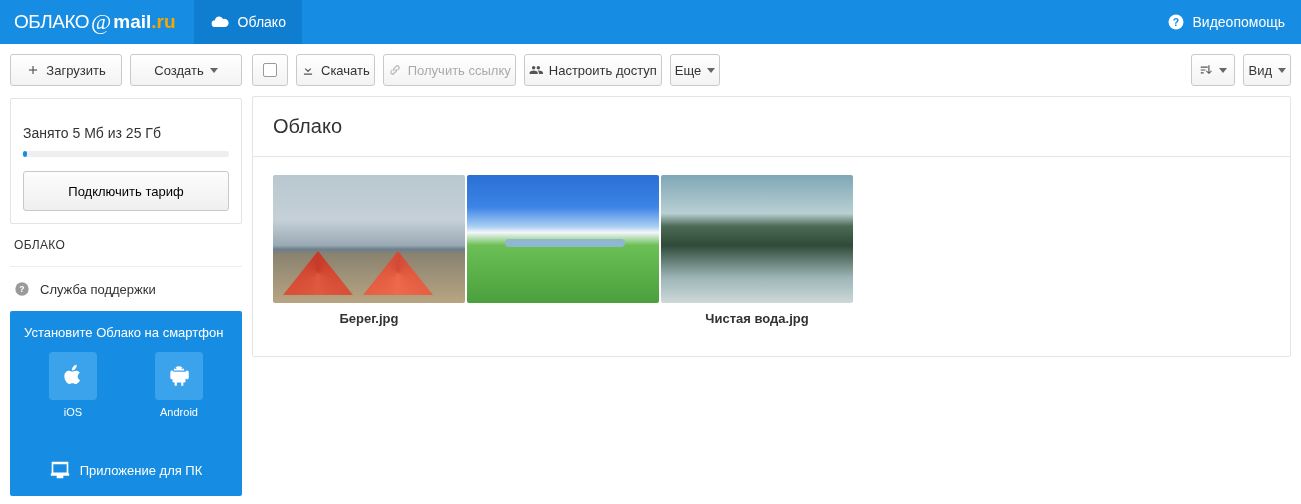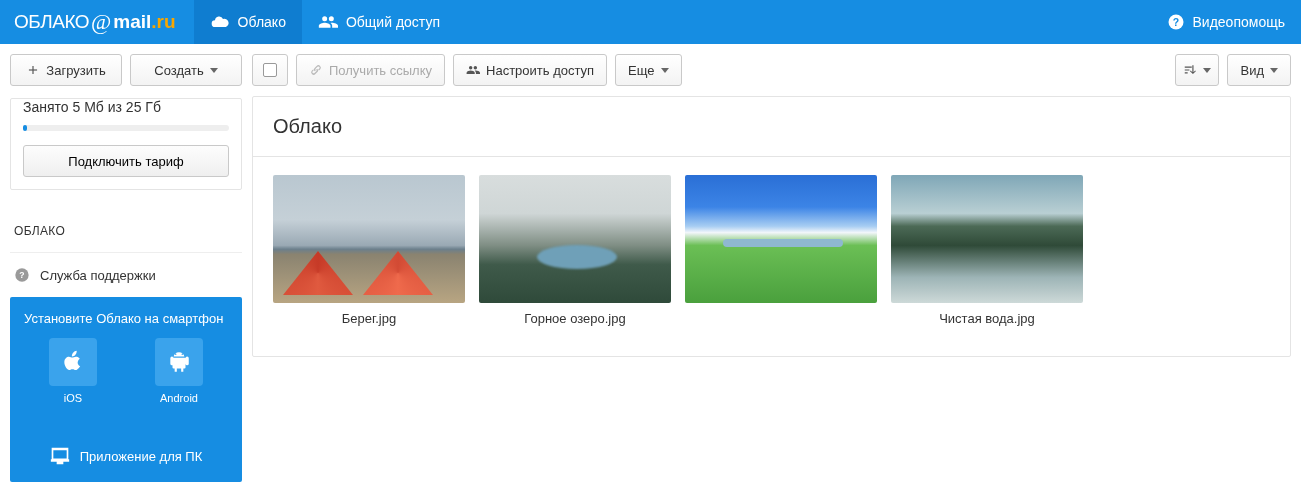--- a/index.html
+++ b/index.html
@@ -17,35 +17,35 @@
   .nav-item svg { fill: #fff; }
   .header-spacer { flex: 1; }
   .help { display: flex; align-items: center; padding: 0 16px; gap: 8px; cursor: pointer; font-size: 14px; }
 
   
   .body { display: flex; align-items: flex-start; }
   .sidebar { width: 252px; padding: 10px; }
   .main { flex: 1; padding: 10px 10px 10px 0; }
 
   
-  .btn { display: inline-flex; align-items: center; gap: 6px; height: 32px; padding: 0 12px; background: linear-gradient(#fff,#f3f3f3); border: 1px solid #c9c9c9; border-radius: 3px; cursor: pointer; font-size: 13px; color: #333; }
+  .btn { display: inline-flex; align-items: center; gap: 6px; height: 32px; padding: 0 4px; background: linear-gradient(#fff,#f3f3f3); border: 1px solid #c9c9c9; border-radius: 3px; cursor: pointer; font-size: 13px; color: #333; }
   .btn.disabled { color: #aaa; cursor: default; }
   .btn .caret { width: 0; height: 0; border-left: 4px solid transparent; border-right: 4px solid transparent; border-top: 5px solid #666; }
   .btn svg.ico { width: 14px; height: 14px; fill: #555; }
   .btn.disabled svg.ico { fill: #bbb; }
   .btn-icon-only { width: 36px; justify-content: center; padding: 0; }
 
   .side-row { display: flex; gap: 8px; margin-bottom: 12px; }
   .side-row .btn { flex: 1; justify-content: center; }
 
-  .storage { border: 1px solid #e4e4e4; border-radius: 2px; padding: 0 12px 12px; margin-bottom: 20px; }
+  .storage { border: 1px solid #e4e4e4; border-radius: 2px; padding: 26px 12px 12px; margin-bottom: 0; }
   .storage-text { font-size: 14px; color: #333; margin-bottom: 10px; }
   .progress { height: 6px; background: #eee; border-radius: 3px; position: relative; margin-bottom: 14px; }
   .progress-fill { position: absolute; left: 0; top: 0; bottom: 0; width: 2%; background: #168de2; border-radius: 3px; }
-  .tariff-btn { width: 100%; height: 32px; background: linear-gradient(#fdfdfd,#efefef); border: 1px solid #c9c9c9; border-radius: 3px; cursor: pointer; font-size: 13px; }
+  .tariff-btn { width: 100%; height: 40px; background: linear-gradient(#fdfdfd,#efefef); border: 1px solid #c9c9c9; border-radius: 3px; cursor: pointer; font-size: 13px; }
 
   .side-section-title { font-size: 12px; color: #333; padding: 14px 4px 14px 4px; border-bottom: 1px solid #eee; letter-spacing: 0.3px; }
   .support { display: flex; align-items: center; gap: 10px; padding: 14px 4px; font-size: 13px; color: #333; cursor: pointer; }
   .support svg { fill: #9a9a9a; width: 16px; height: 16px; }
 
   .promo { background: #168de2; color: #fff; border-radius: 2px; padding: 14px 10px 16px; }
   .promo-title { font-size: 13px; text-align: left; margin-bottom: 12px; padding: 0 4px; }
   .promo-apps { display: flex; gap: 0; justify-content: space-between; margin-bottom: 12px; }
   .promo-app { flex: 1; text-align: center; cursor: pointer; }
   .promo-app-ico { width: 48px; height: 48px; background: #3aa3ec; border-radius: 4px; display: flex; align-items: center; justify-content: center; margin: 0 auto 6px; }
@@ -55,21 +55,21 @@
   .promo-pc svg { fill: #fff; width: 20px; height: 20px; }
 
   
   .toolbar { display: flex; gap: 8px; align-items: center; margin-bottom: 10px; }
   .toolbar .spacer { flex: 1; }
   .checkbox-box { width: 14px; height: 14px; border: 1px solid #999; border-radius: 2px; background: #fff; }
 
   
   .content { border: 1px solid #e4e4e4; border-radius: 2px; }
   .content-title { font-size: 20px; color: #333; padding: 18px 20px; border-bottom: 1px solid #e4e4e4; }
-  .grid { display: flex; gap: 14px; padding: 18px 20px 30px; }
+  .grid { display: flex; gap: 2px; padding: 18px 20px 30px; font-weight: bold; }
   .file { width: 192px; cursor: pointer; text-align: center; }
   .thumb { width: 192px; height: 128px; border-radius: 2px; overflow: hidden; margin-bottom: 8px; position: relative; }
   .file-name { font-size: 13px; color: #333; }
 
   
   .thumb-beach { background:
     linear-gradient(180deg,#b9c7d0 0%,#c5d0d7 35%,#9aa9b4 55%,#6b7f8c 58%,#8a8370 62%,#b8a582 100%); }
   .thumb-beach::before { content:""; position:absolute; left:10px; bottom:8px; width:70px; height:44px; background: conic-gradient(from 0deg,#c63a27,#e05a3f,#c63a27); clip-path: polygon(50% 0,100% 100%,0 100%); }
   .thumb-beach::after { content:""; position:absolute; left:90px; bottom:8px; width:70px; height:44px; background: conic-gradient(from 0deg,#d24a34,#ef6a4c,#d24a34); clip-path: polygon(50% 0,100% 100%,0 100%); }
 
@@ -96,26 +96,20 @@
     <span class="logo-text">ОБЛАКО</span>
     <span class="logo-at">@</span>
     <span class="logo-mail">mail</span>
     <span class="logo-ru">.ru</span>
   </div>
   <div class="nav-item active">
     <svg viewBox="0 0 24 24" width="20" height="20">
         <path d="M19 18H6a4 4 0 010-8 5 5 0 019.6-1.5A4 4 0 0119 18z"></path>
       </svg>
     <span>Облако</span>
-  </div>
-  <div class="nav-item">
-    <svg viewBox="0 0 24 24" width="20" height="20">
-        <path d="M16 11a3 3 0 10-3-3 3 3 0 003 3zm-8 0a3 3 0 10-3-3 3 3 0 003 3zm0 2c-2.3 0-7 1.2-7 3.5V19h14v-2.5C15 14.2 10.3 13 8 13zm8 0c-.3 0-.6 0-1 .1 1.2.9 2 2 2 3.4V19h7v-2.5c0-2.3-4.7-3.5-7-3.5z"></path>
-      </svg>
-    <span>Общий доступ</span>
   </div>
   <div class="header-spacer"></div>
   <div class="help">
     <svg viewBox="0 0 24 24" width="18" height="18" fill="#fff">
         <circle cx="12" cy="12" r="10"></circle>
         <text x="12" y="17" text-anchor="middle" font-size="14" fill="#168de2" font-family="Arial" font-weight="bold">?</text>
       </svg>
     <span>Видеопомощь</span>
   </div>
 </div>
@@ -182,20 +176,26 @@
         <span>Приложение для ПК</span>
       </div>
     </div>
   </div>
 
   <div class="main">
     <div class="toolbar">
       <button class="btn btn-icon-only">
         <span class="checkbox-box"></span>
       </button>
+      <button class="btn">
+        <svg class="ico" viewBox="0 0 24 24">
+            <path d="M12 3v10l4-4 1.4 1.4L12 16l-5.4-5.6L8 9l4 4V3h0zM5 18h14v2H5z"></path>
+          </svg>
+        <span>Скачать</span>
+      </button>
       <button class="btn disabled">
         <svg class="ico" viewBox="0 0 24 24">
             <path d="M10 14a4 4 0 010-6l3-3a4 4 0 016 6l-2 2-1.4-1.4 2-2a2 2 0 10-3-3l-3 3a2 2 0 000 3L10 14zm4-4a4 4 0 010 6l-3 3a4 4 0 01-6-6l2-2L8.4 12l-2 2a2 2 0 103 3l3-3a2 2 0 000-3L14 10z"></path>
           </svg>
         <span>Получить ссылку</span>
       </button>
       <button class="btn">
         <svg class="ico" viewBox="0 0 24 24">
             <path d="M16 11a3 3 0 10-3-3 3 3 0 003 3zm-8 0a3 3 0 10-3-3 3 3 0 003 3zm0 2c-2.3 0-7 1.2-7 3.5V19h14v-2.5C15 14.2 10.3 13 8 13zm8 0c-.3 0-.6 0-1 .1 1.2.9 2 2 2 3.4V19h7v-2.5c0-2.3-4.7-3.5-7-3.5z"></path>
           </svg>
@@ -219,24 +219,20 @@
     </div>
 
     <div class="content">
       <div class="content-title">Облако</div>
       <div class="grid">
         <div class="file">
           <div class="thumb thumb-beach"></div>
           <div class="file-name">Берег.jpg</div>
         </div>
         <div class="file">
-          <div class="thumb thumb-mountain"></div>
-          <div class="file-name">Горное озеро.jpg</div>
-        </div>
-        <div class="file">
           <div class="thumb thumb-valley"></div>
         </div>
         <div class="file">
           <div class="thumb thumb-water"></div>
           <div class="file-name">Чистая вода.jpg</div>
         </div>
       </div>
     </div>
   </div>
 </div>

